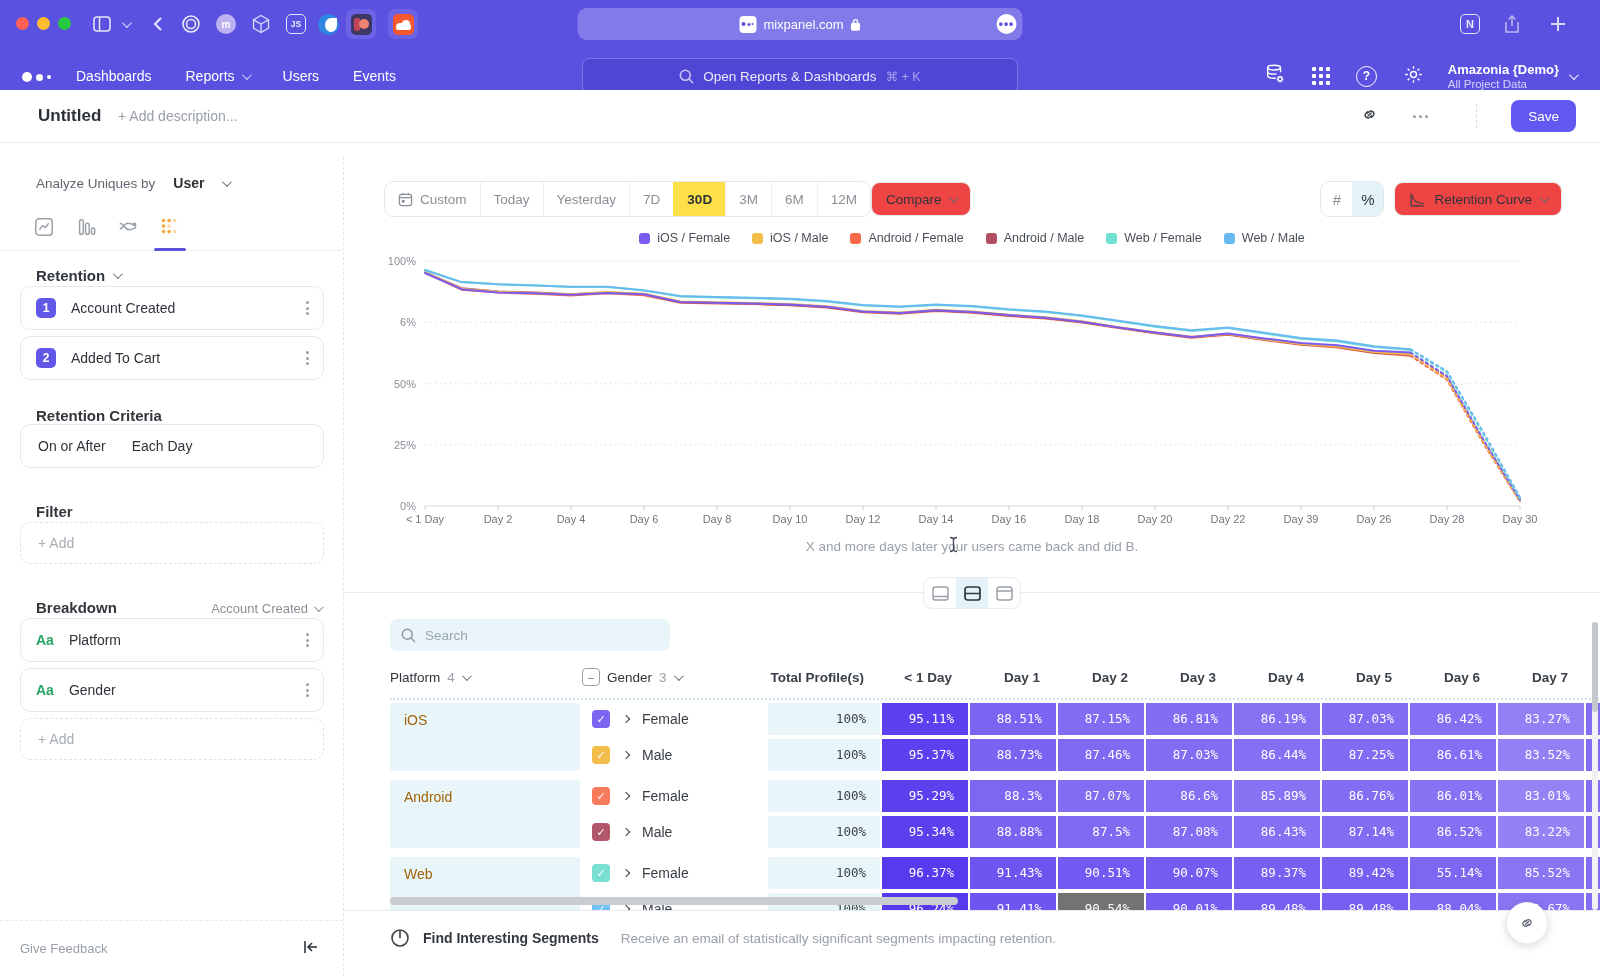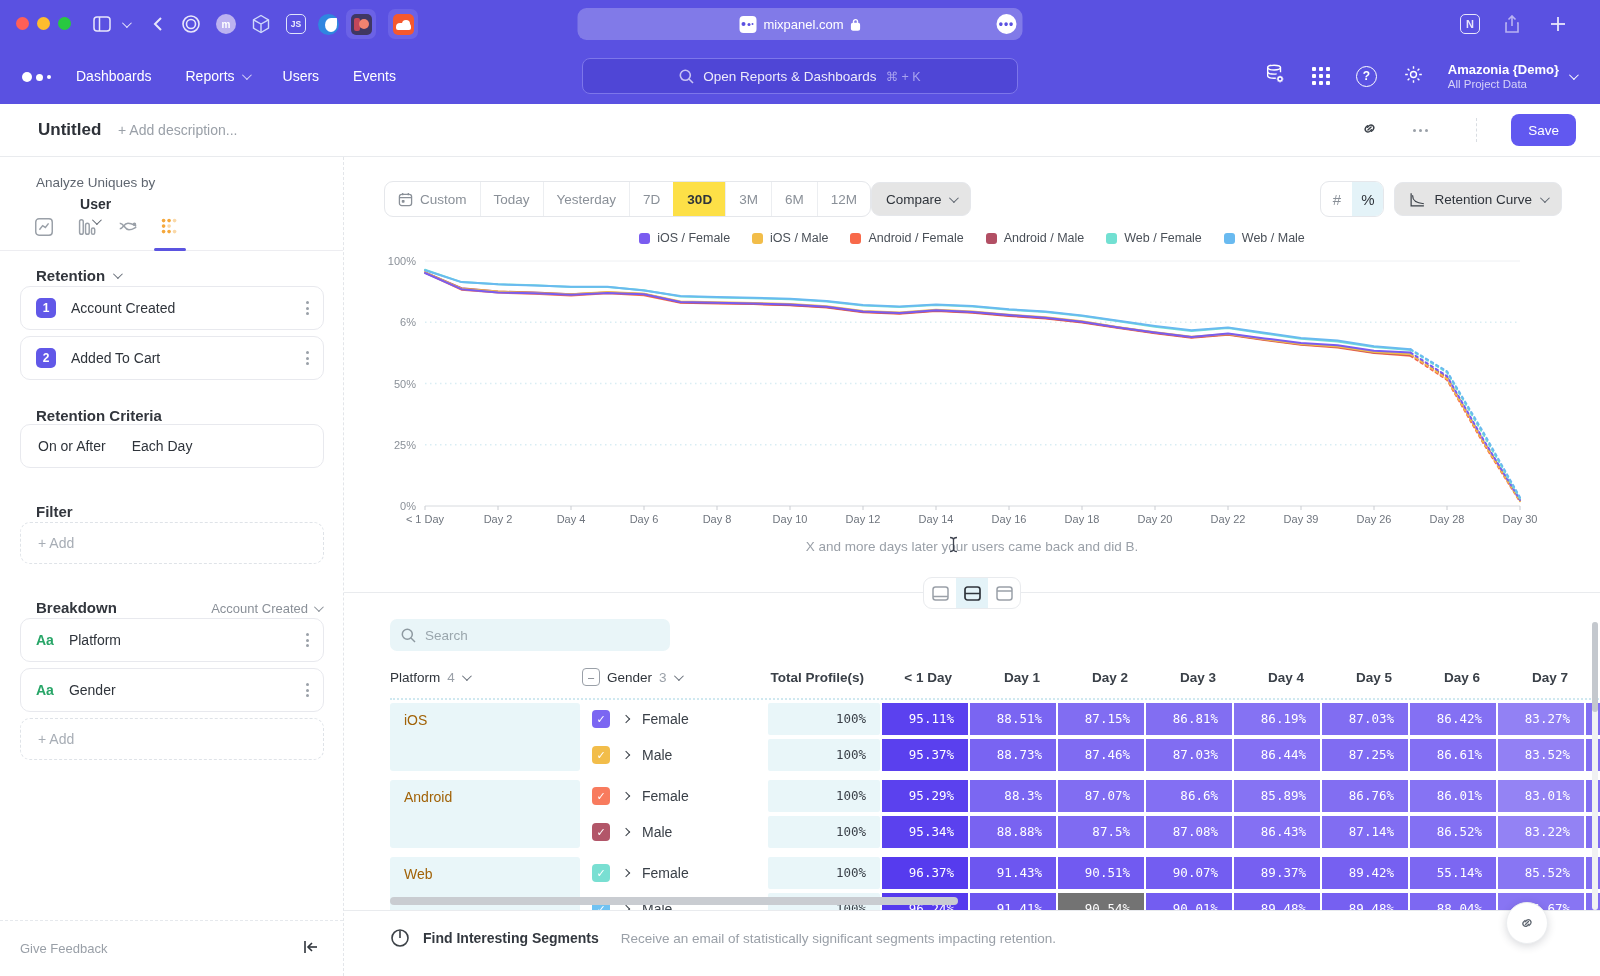--- a/index.html
+++ b/index.html
@@ -28,30 +28,30 @@
   .navsearch .kbd { color:#a9a3ef; font-size:12.5px; }
   .navicons { position:absolute; right:176px; top:0; height:56px; display:flex; align-items:center; gap:26px; color:#fff; }
   .project { position:absolute; right:24px; top:0; height:56px; display:flex; align-items:center; gap:10px; color:#fff; }
   .project .nm { font-size:13px; font-weight:bold; line-height:1.25; }
   .project .sub { font-size:11.5px; color:#d7d3f8; font-weight:normal; }
 
   .chev { display:inline-block; width:7px; height:7px; border-right:1.5px solid currentColor; border-bottom:1.5px solid currentColor; transform:rotate(45deg) translateY(-2px); }
   .chevR { display:inline-block; width:6px; height:6px; border-right:1.6px solid currentColor; border-bottom:1.6px solid currentColor; transform:rotate(-45deg); }
 
   
-  .titlebar { position:absolute; left:0; top:104px; width:100%; height:53px; background:#fff; border-bottom:1px solid #e9ebee; }
+  .titlebar { position:absolute; left:0; top:90px; width:100%; height:53px; background:#fff; border-bottom:1px solid #e9ebee; }
   .title { position:absolute; left:38px; top:16px; font-size:17px; font-weight:bold; color:#2d3138; }
   .adddesc { position:absolute; left:118px; top:18px; font-size:14px; color:#9aa0a8; }
   .tbActions { position:absolute; right:24px; top:10px; display:flex; align-items:center; gap:34px; height:32px; }
   .vdiv { width:1px; height:24px; border-left:1px dashed #d9dde2; }
   .saveBtn { height:32px; padding:0 17px; background:#6158f0; color:#fff; font-size:13.5px; border:none; border-radius:8px; display:flex; align-items:center; }
 
   
   .sidebar { position:absolute; left:0; top:157px; width:344px; height:819px; background:#fff; border-right:1px dashed #e3e6ea; }
-  .analyze { position:absolute; left:36px; top:18px; font-size:13.5px; color:#5f6670; display:flex; align-items:center; gap:6px;flex-direction:column; }
+  .analyze { position:absolute; left:36px; top:18px; font-size:13.5px; color:#5f6670; display:flex; align-items:center; gap:18px; }
   .analyze b { color:#2d3138; font-size:14px; }
   .tabs { position:absolute; left:0; top:46px; width:100%; height:48px; border-bottom:1px solid #ededf1; }
   .tab { position:absolute; top:8px; width:32px; height:32px; display:flex; align-items:center; justify-content:center; }
   .tabUnderline { position:absolute; left:154px; bottom:-1px; width:32px; height:3px; background:#5b54e0; border-radius:2px; }
   .secHead { position:absolute; left:36px; font-size:15px; font-weight:bold; color:#32363d; display:flex; align-items:center; gap:8px; }
   .secHead .chev { color:#6a717b; }
   .card { position:absolute; left:20px; width:304px; height:44px; border:1px solid #e8e9ee; border-radius:10px; background:#fff; display:flex; align-items:center; }
   .badge { width:20px; height:20px; margin-left:15px; background:#6158e8; color:#fff; border-radius:5px; font-size:12px; font-weight:bold; display:flex; align-items:center; justify-content:center; }
   .card .lbl { margin-left:15px; font-size:14px; color:#2f343b; }
   .kebab { margin-left:auto; margin-right:14px; display:flex; flex-direction:column; gap:2.5px; }
@@ -64,21 +64,21 @@
   .sbFoot .fb { margin-left:20px; font-size:13px; color:#9aa0a8; }
   .sbFoot .col { margin-left:auto; margin-right:24px; color:#2f343b; }
 
   
   .main { position:absolute; left:344px; top:157px; width:1256px; height:819px; background:#fff; }
   .controls { position:absolute; left:40px; top:24px; display:flex; align-items:center; }
   .ranges { display:flex; border:1px solid #e5e7eb; border-radius:9px; overflow:hidden; background:#fff; }
   .range { height:34px; padding:0 13px; display:flex; align-items:center; gap:7px; font-size:13.5px; color:#8a9098; border-left:1px solid #eceef1; }
   .range:first-child { border-left:none; }
   .range.sel { background:#fde047; color:#2f343b; font-weight:bold; border-left-color:transparent; }
-  .btn { height:34px; padding:0 14px; border:1px solid #e5e7eb; border-radius:9px; background:#e5e5e5; font-size:13.5px; color:#2f343b; display:flex; align-items:center; gap:8px; }
+  .btn { height:34px; padding:0 14px; border:1px solid #e5e7eb; border-radius:9px; background:#ef4444; font-size:13.5px; color:#2f343b; display:flex; align-items:center; gap:8px; }
   .btn .chev { color:#5f6670; }
   .rightCtl { position:absolute; right:38px; top:24px; display:flex; align-items:center; gap:10px; }
   .modeTgl { display:flex; border:1px solid #e5e7eb; border-radius:9px; overflow:hidden; }
   .mode { width:31px; height:34px; display:flex; align-items:center; justify-content:center; font-size:15px; color:#8a9098; }
   .mode.sel { background:#e4f3f8; color:#2f343b; }
 
   .legend { position:absolute; left:0; top:74px; width:100%; display:flex; justify-content:center; gap:22px; }
   .legItem { display:flex; align-items:center; gap:7px; font-size:12.5px; color:#4a5058; }
   .legItem i { width:11px; height:11px; border-radius:3px; display:block; }
 

